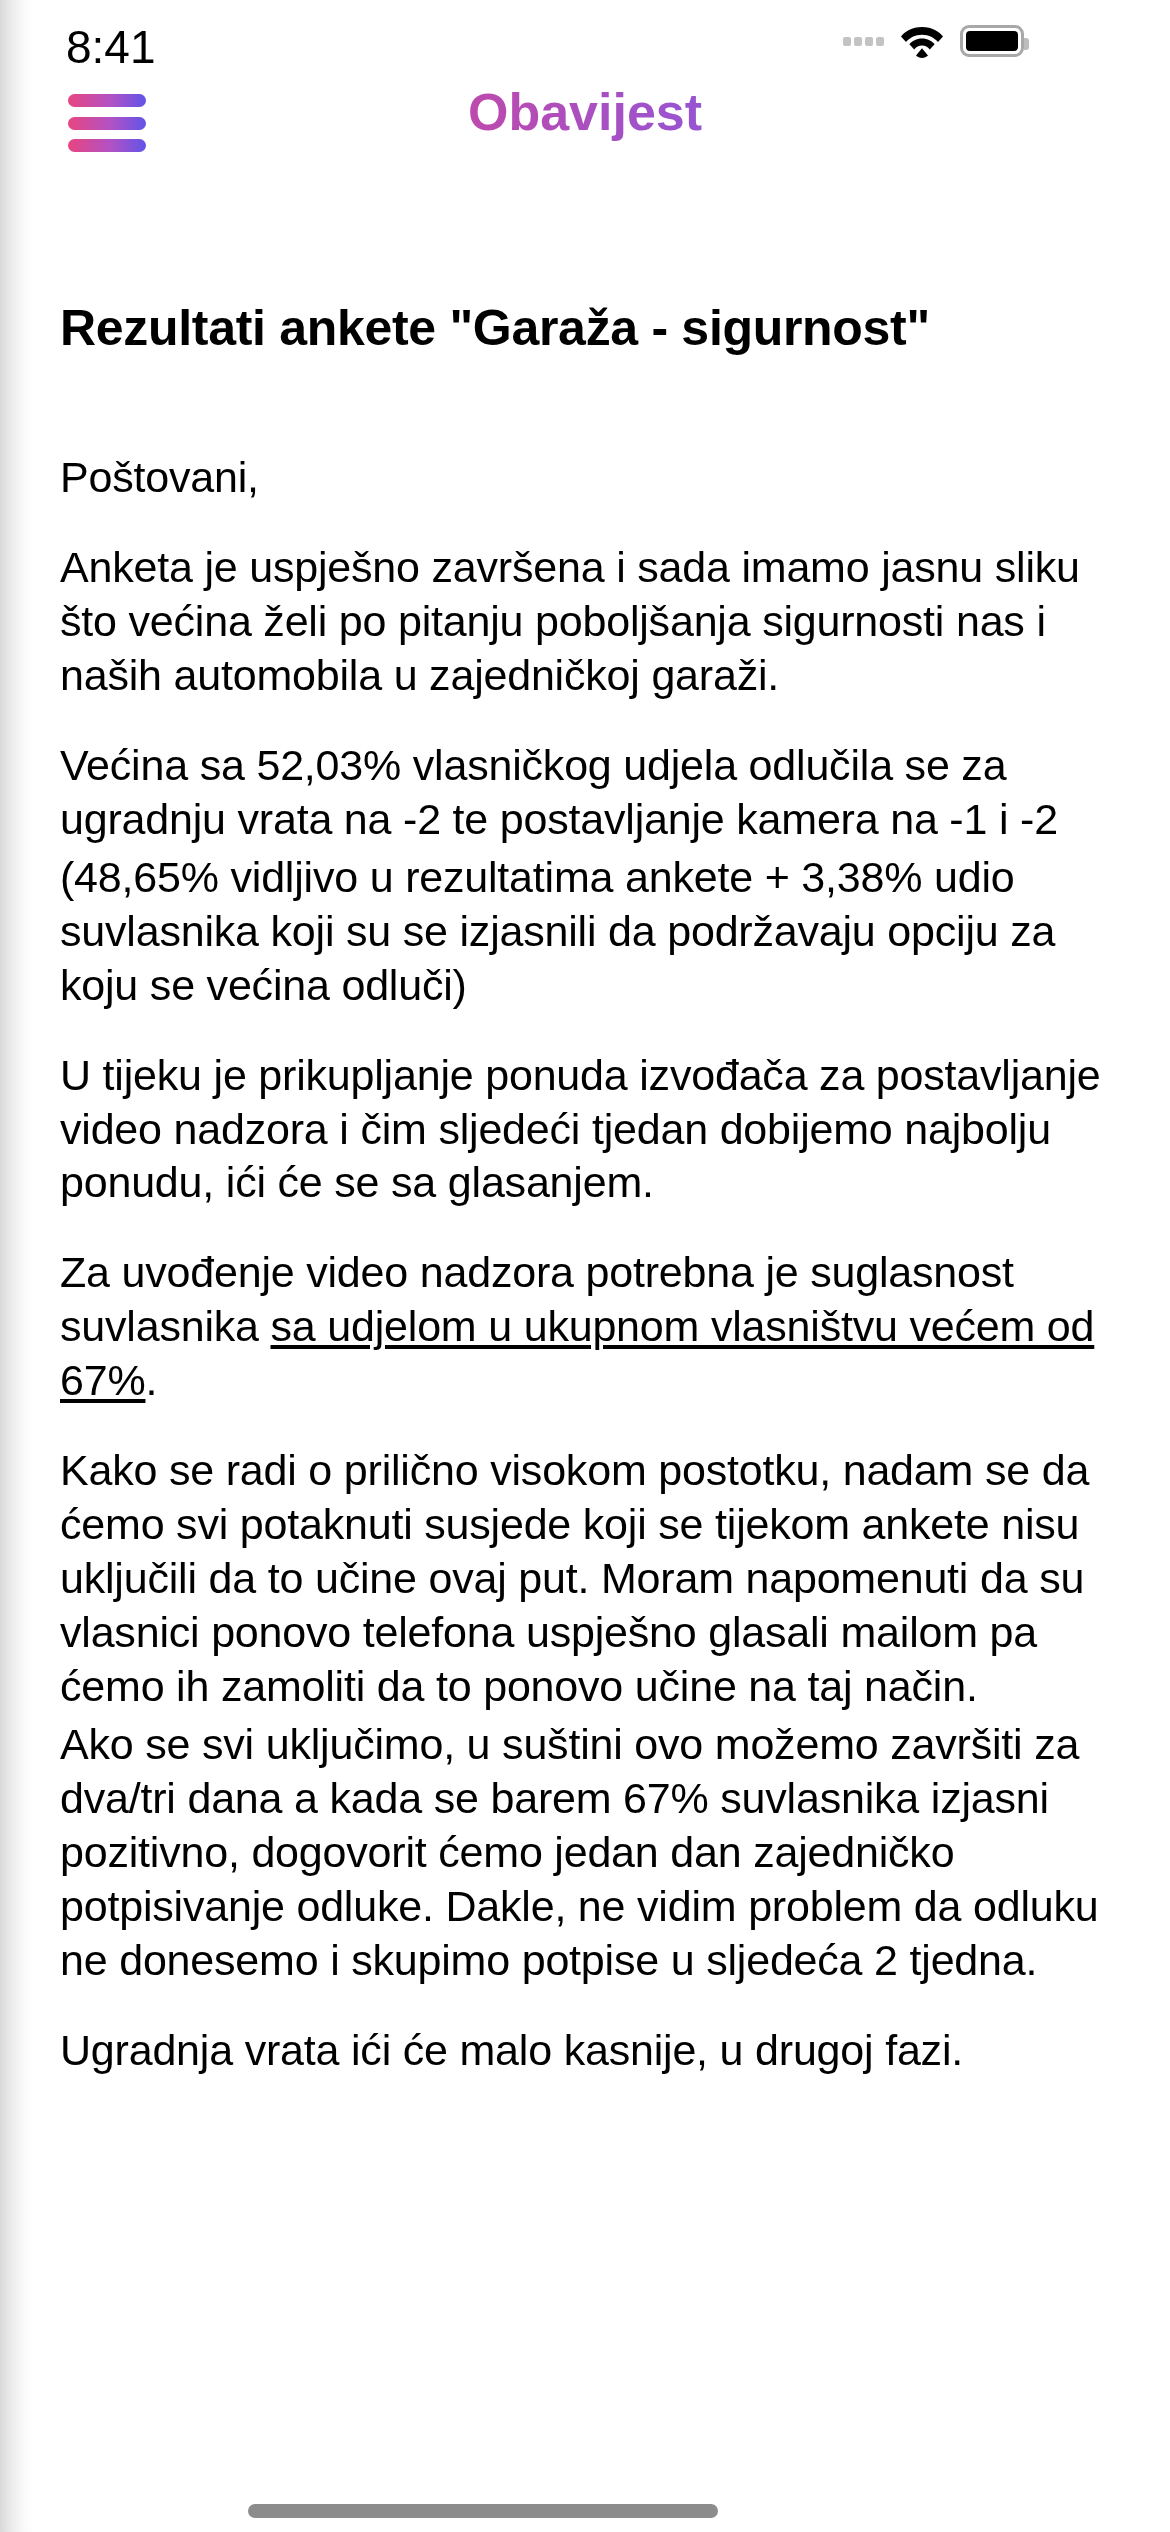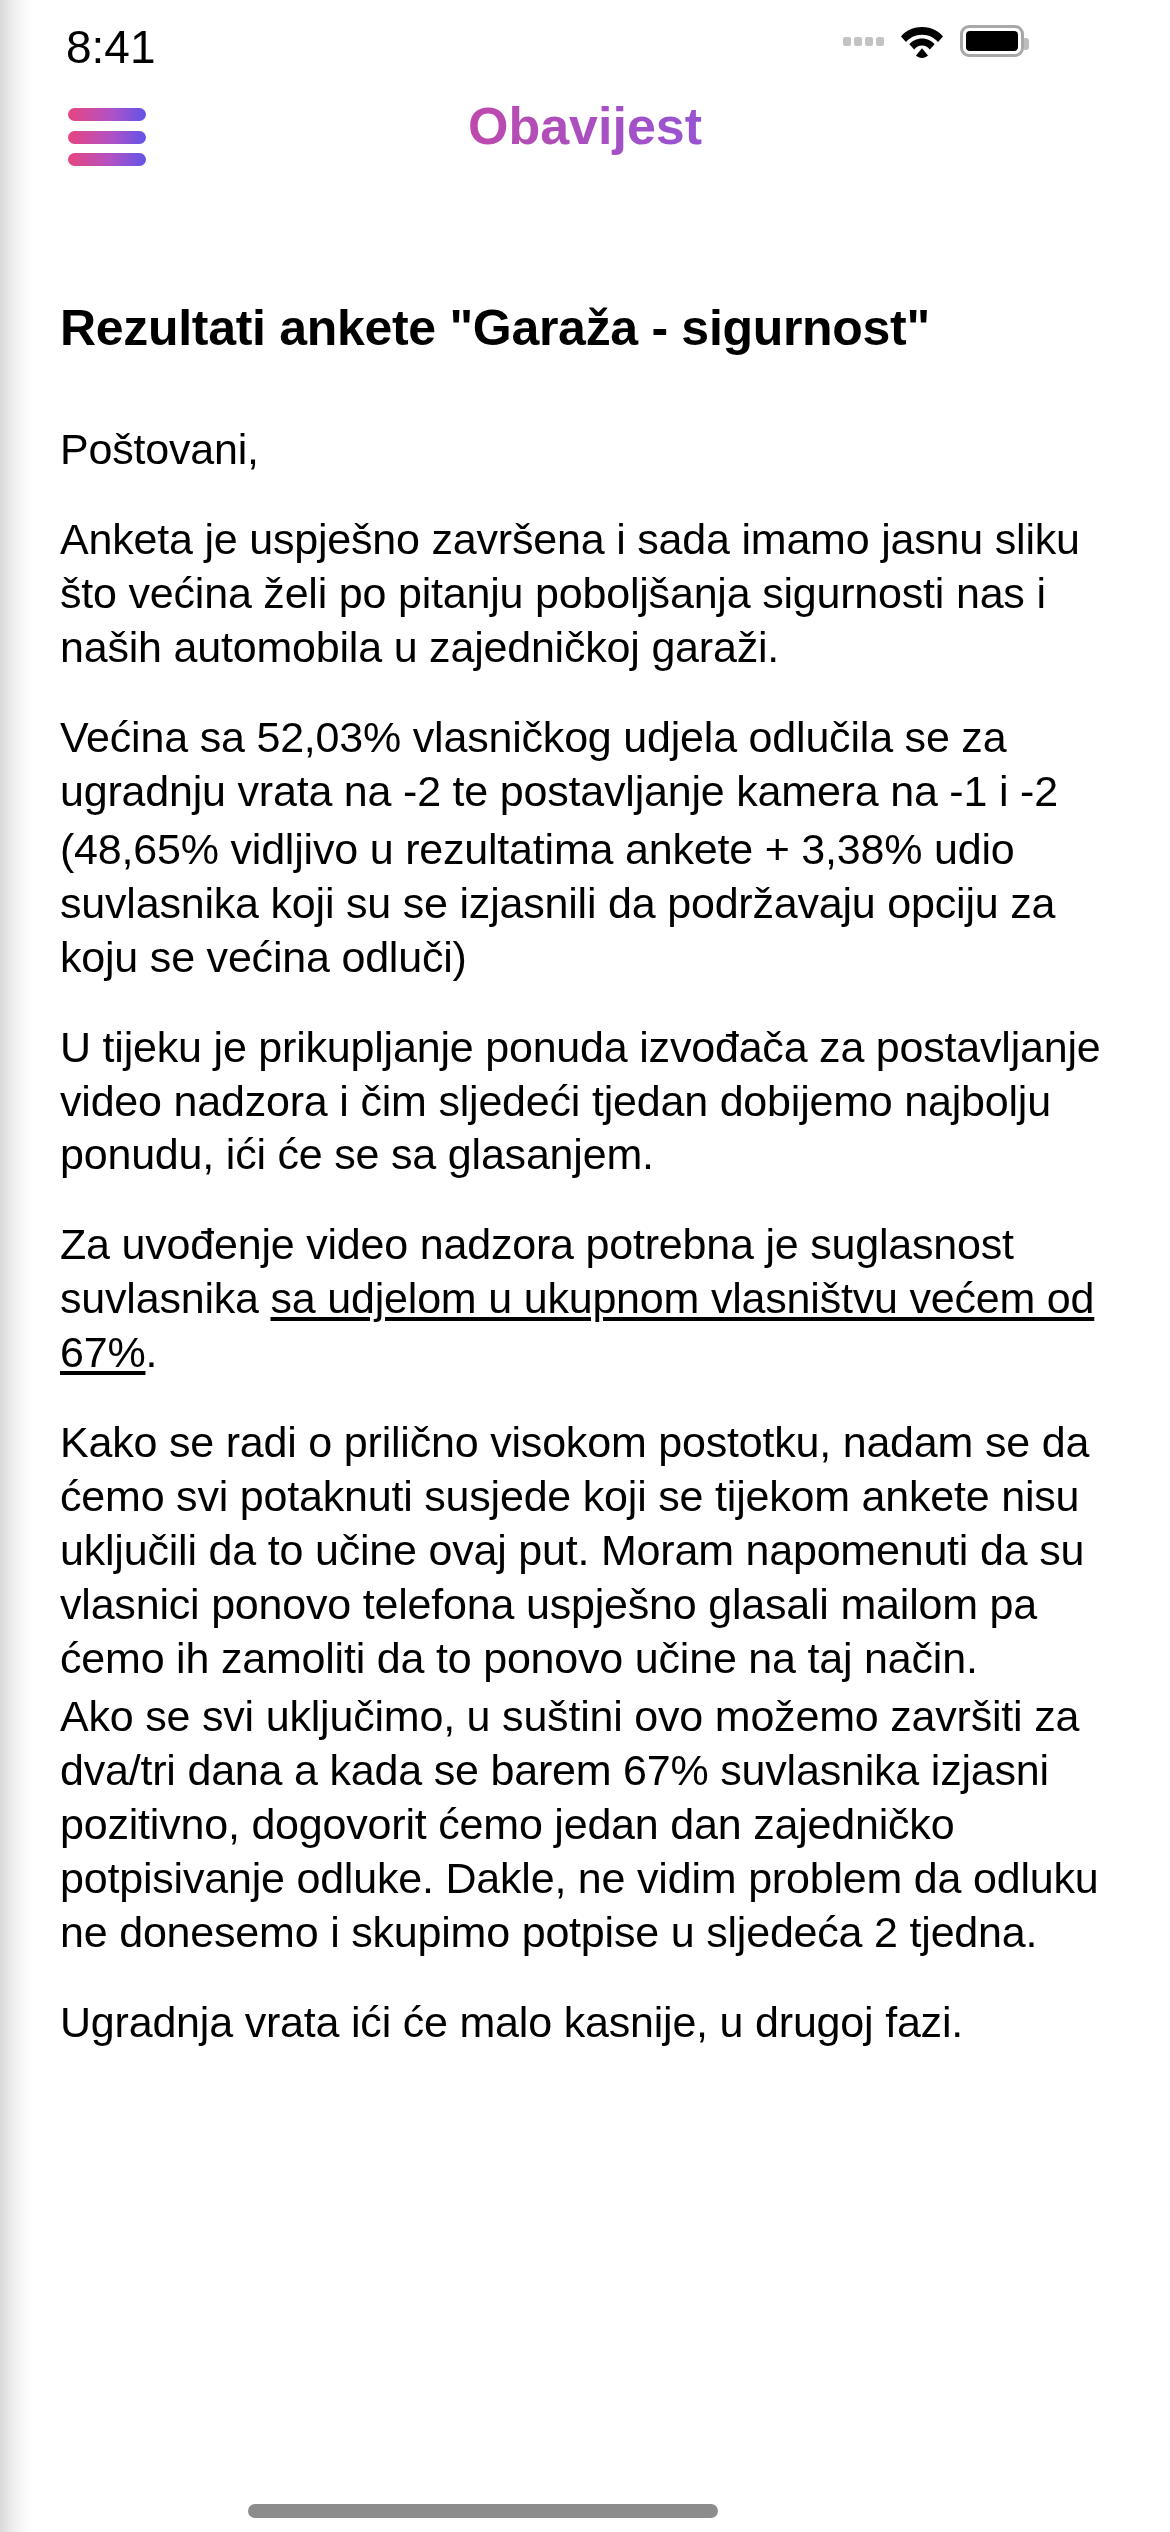--- a/index.html
+++ b/index.html
@@ -43,21 +43,21 @@
     position:relative; padding:3px; background:#fff;
   }
   .batt::after {
     content:""; position:absolute; right:-8px; top:10px;
     width:5px; height:12px; background:#bdbdbd; border-radius:0 3px 3px 0;
   }
   .batt-fill { width:100%; height:100%; background:#000; border-radius:4px; }
 
   
   .appbar {
-    position:absolute; left:0; top:86px; width:1170px; height:104px; z-index:15;
+    position:absolute; left:0; top:72px; width:1170px; height:104px; z-index:15;
   }
   .hamburger {
     position:absolute; left:68px; top:22px;
     width:78px; height:58px; display:flex; flex-direction:column;
     justify-content:space-between; cursor:pointer;
   }
   .hamburger span {
     display:block; width:78px; height:13px; border-radius:8px;
     background:linear-gradient(90deg,#e8457f 0%,#b152c4 55%,#6154e8 100%);
   }
@@ -79,21 +79,21 @@
   .doc-title {
     margin-top:110px; margin-left:22px;
     font-size:50px; font-weight:700; color:#000;
     line-height:1.14; letter-spacing:-0.3px;
   }
   .para {
     margin-left:22px; margin-right:10px;
     font-size:43px; font-weight:400; color:#000;
     line-height:1.255; letter-spacing:-0.2px;
   }
-  .para.gap-lg { margin-top:66px; }
+  .para.gap-lg { margin-top:94px; }
   .para.gap-md { margin-top:36px; }
   .para.gap-none { margin-top:4px; }
   .para.bold { font-weight:400; }
   .para .u { text-decoration:underline; text-underline-offset:4px; text-decoration-thickness:4px; }
 
   
   .hscroll {
     position:absolute; left:248px; bottom:14px;
     width:470px; height:14px; border-radius:8px;
     background:rgba(70,70,70,0.62); z-index:40;

